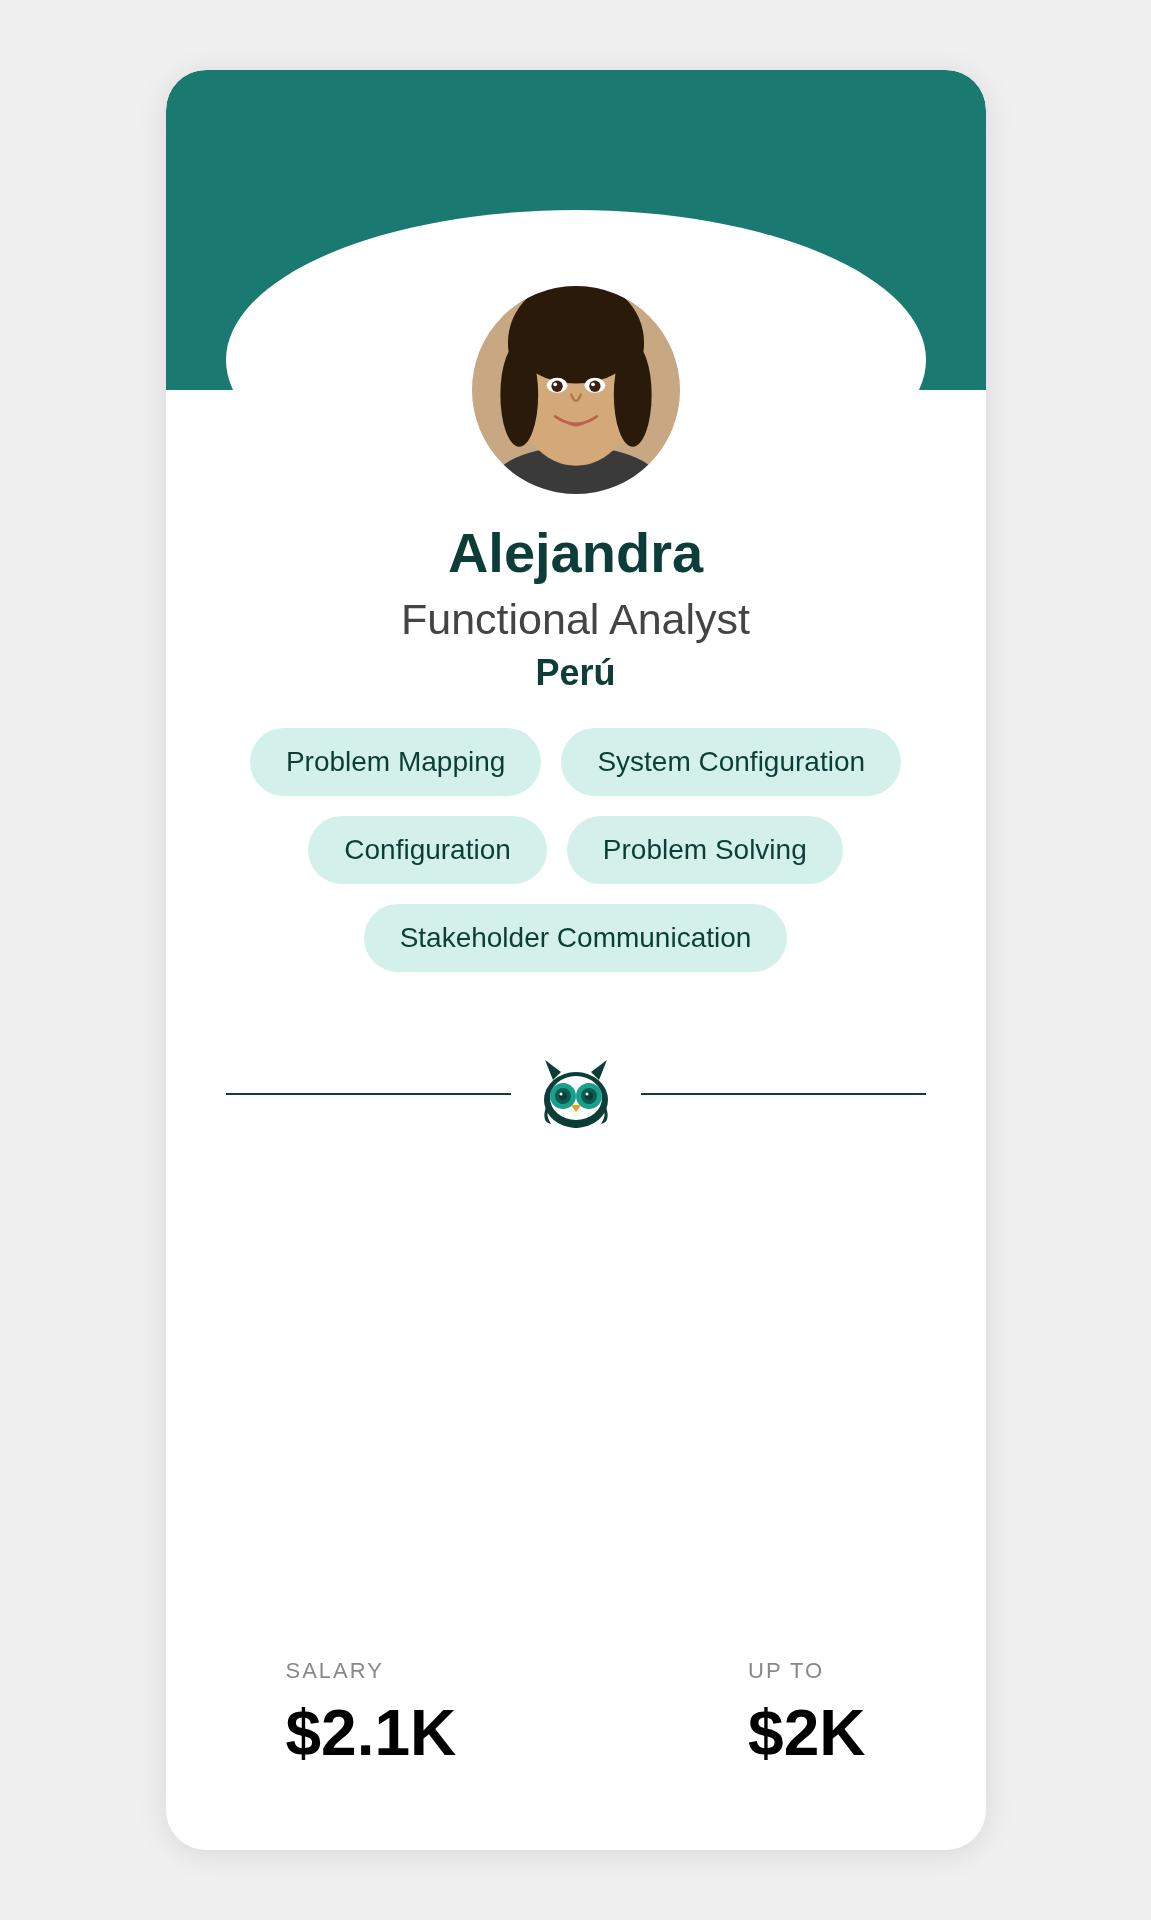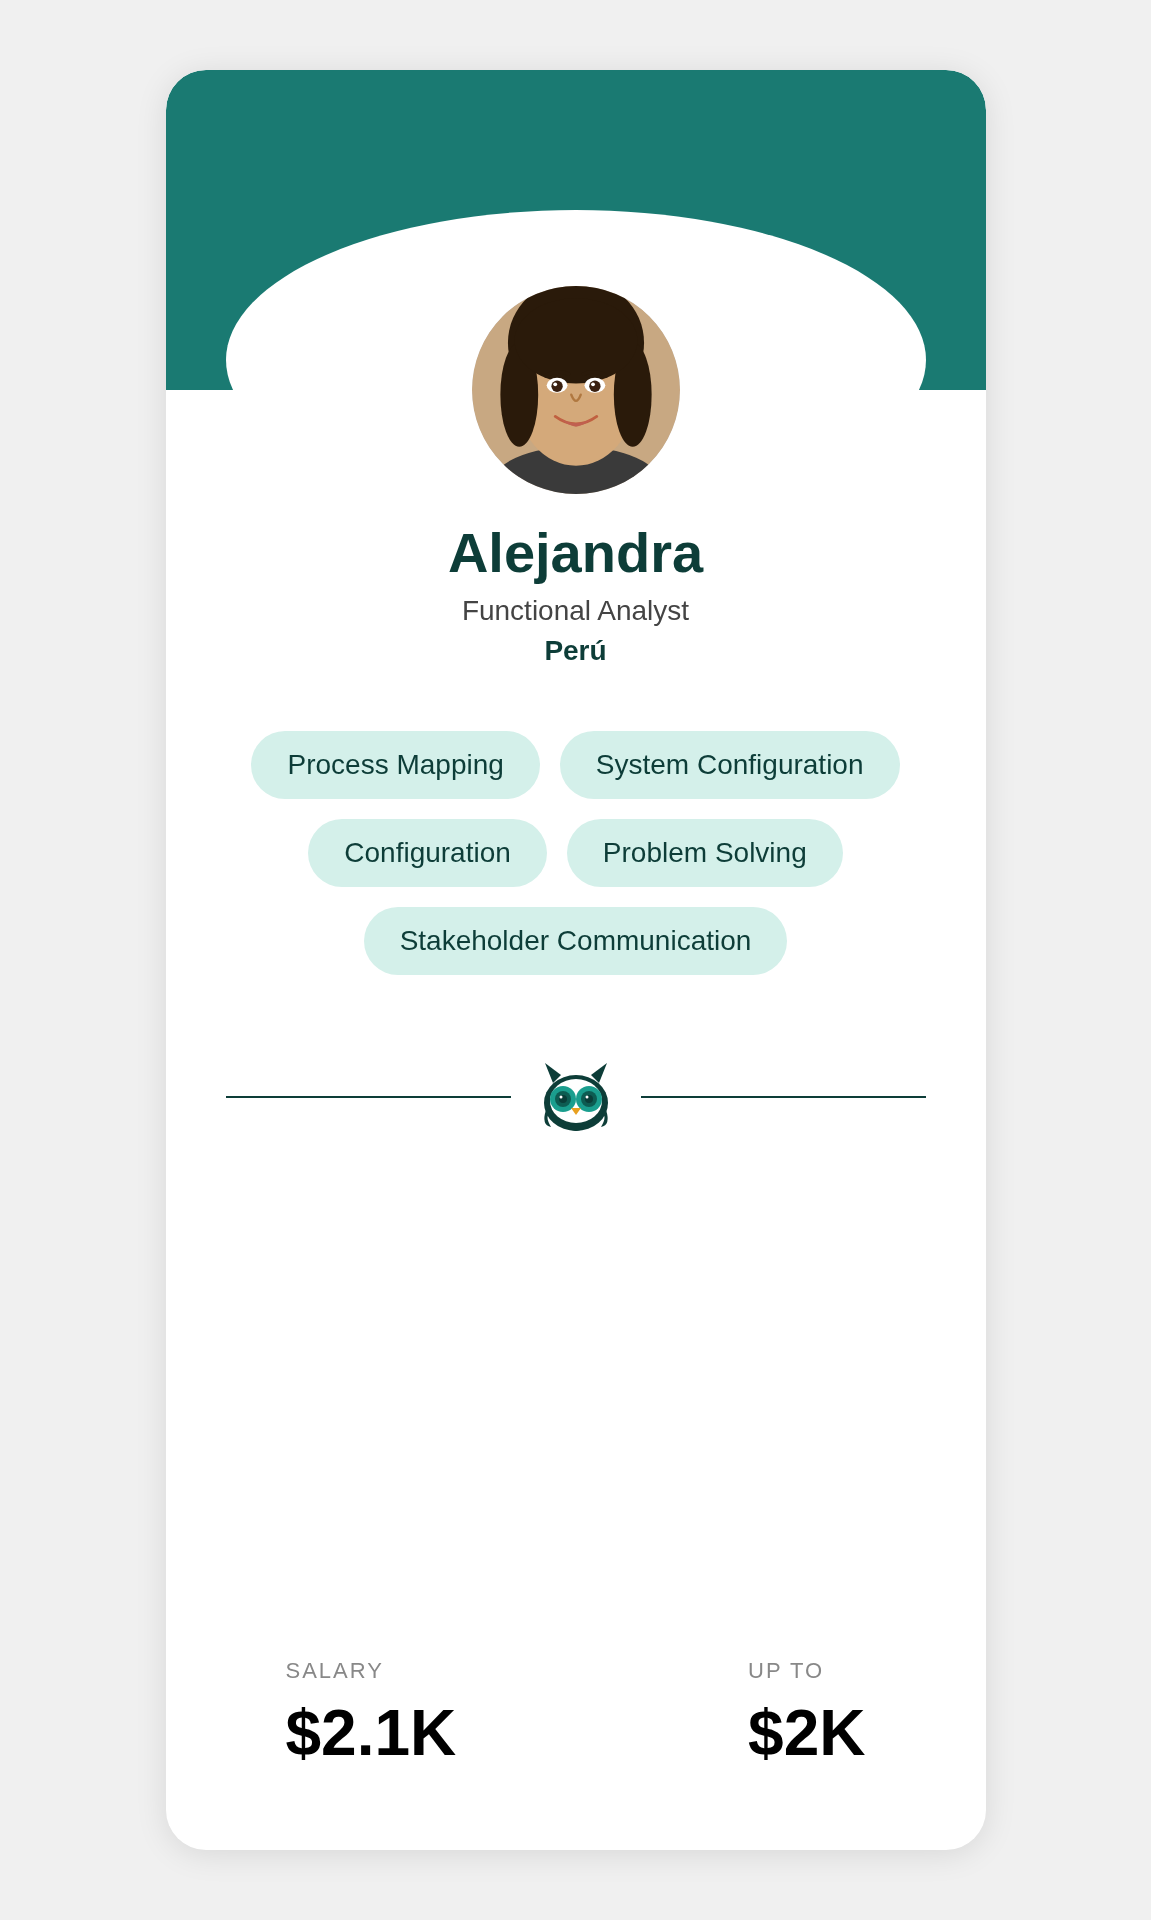--- a/index.html
+++ b/index.html
@@ -102,33 +102,33 @@
 
     .person-name {
       font-size: 56px;
       font-weight: 800;
       color: #0d3d38;
       text-align: center;
       margin-bottom: 10px;
     }
 
     .person-title {
-      font-size: 28px;
+      font-size: 43px;
       font-weight: 400;
       color: #444;
       text-align: center;
       margin-bottom: 8px;
     }
 
     .person-location {
-      font-size: 28px;
+      font-size: 36px;
       font-weight: 700;
       color: #0d3d38;
       text-align: center;
-      margin-bottom: 64px;
+      margin-bottom: 34px;
     }
 
     .skills-container {
       display: flex;
       flex-wrap: wrap;
       justify-content: center;
       gap: 20px;
       width: 100%;
       margin-bottom: 80px;
     }
@@ -256,21 +256,21 @@
       </div>
     </div>
   </div>
 
   <div class="card-body">
     <h1 class="person-name">Alejandra</h1>
     <p class="person-title">Functional Analyst</p>
     <p class="person-location">Perú</p>
 
     <div class="skills-container">
-      <span class="skill-badge">Process Mapping</span>
+      <span class="skill-badge">Problem Mapping</span>
       <span class="skill-badge">System Configuration</span>
       <span class="skill-badge">Configuration</span>
       <span class="skill-badge">Problem Solving</span>
       <span class="skill-badge">Stakeholder Communication</span>
     </div>
 
     <div class="divider-section">
       <div class="divider-line"></div>
       <div class="owl-icon">
         <svg class="owl-svg" viewBox="0 0 90 80" xmlns="http://www.w3.org/2000/svg">

